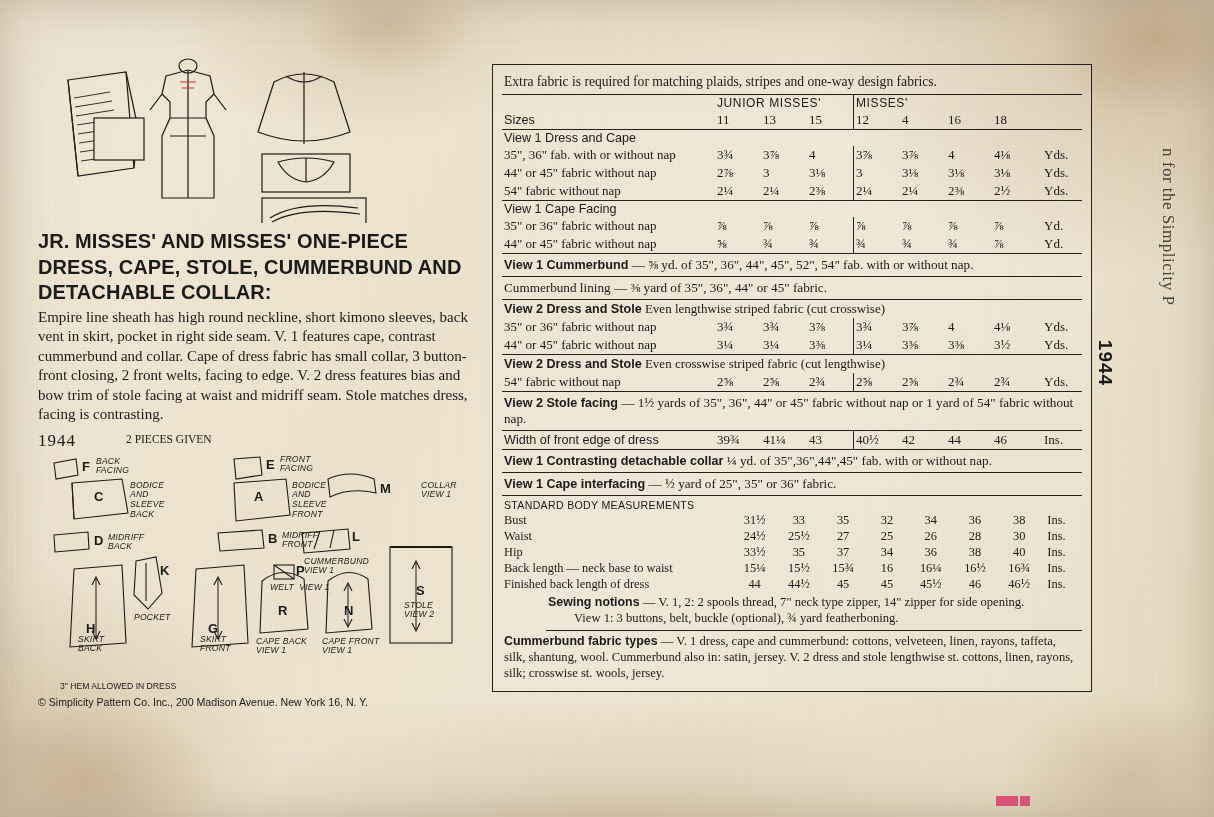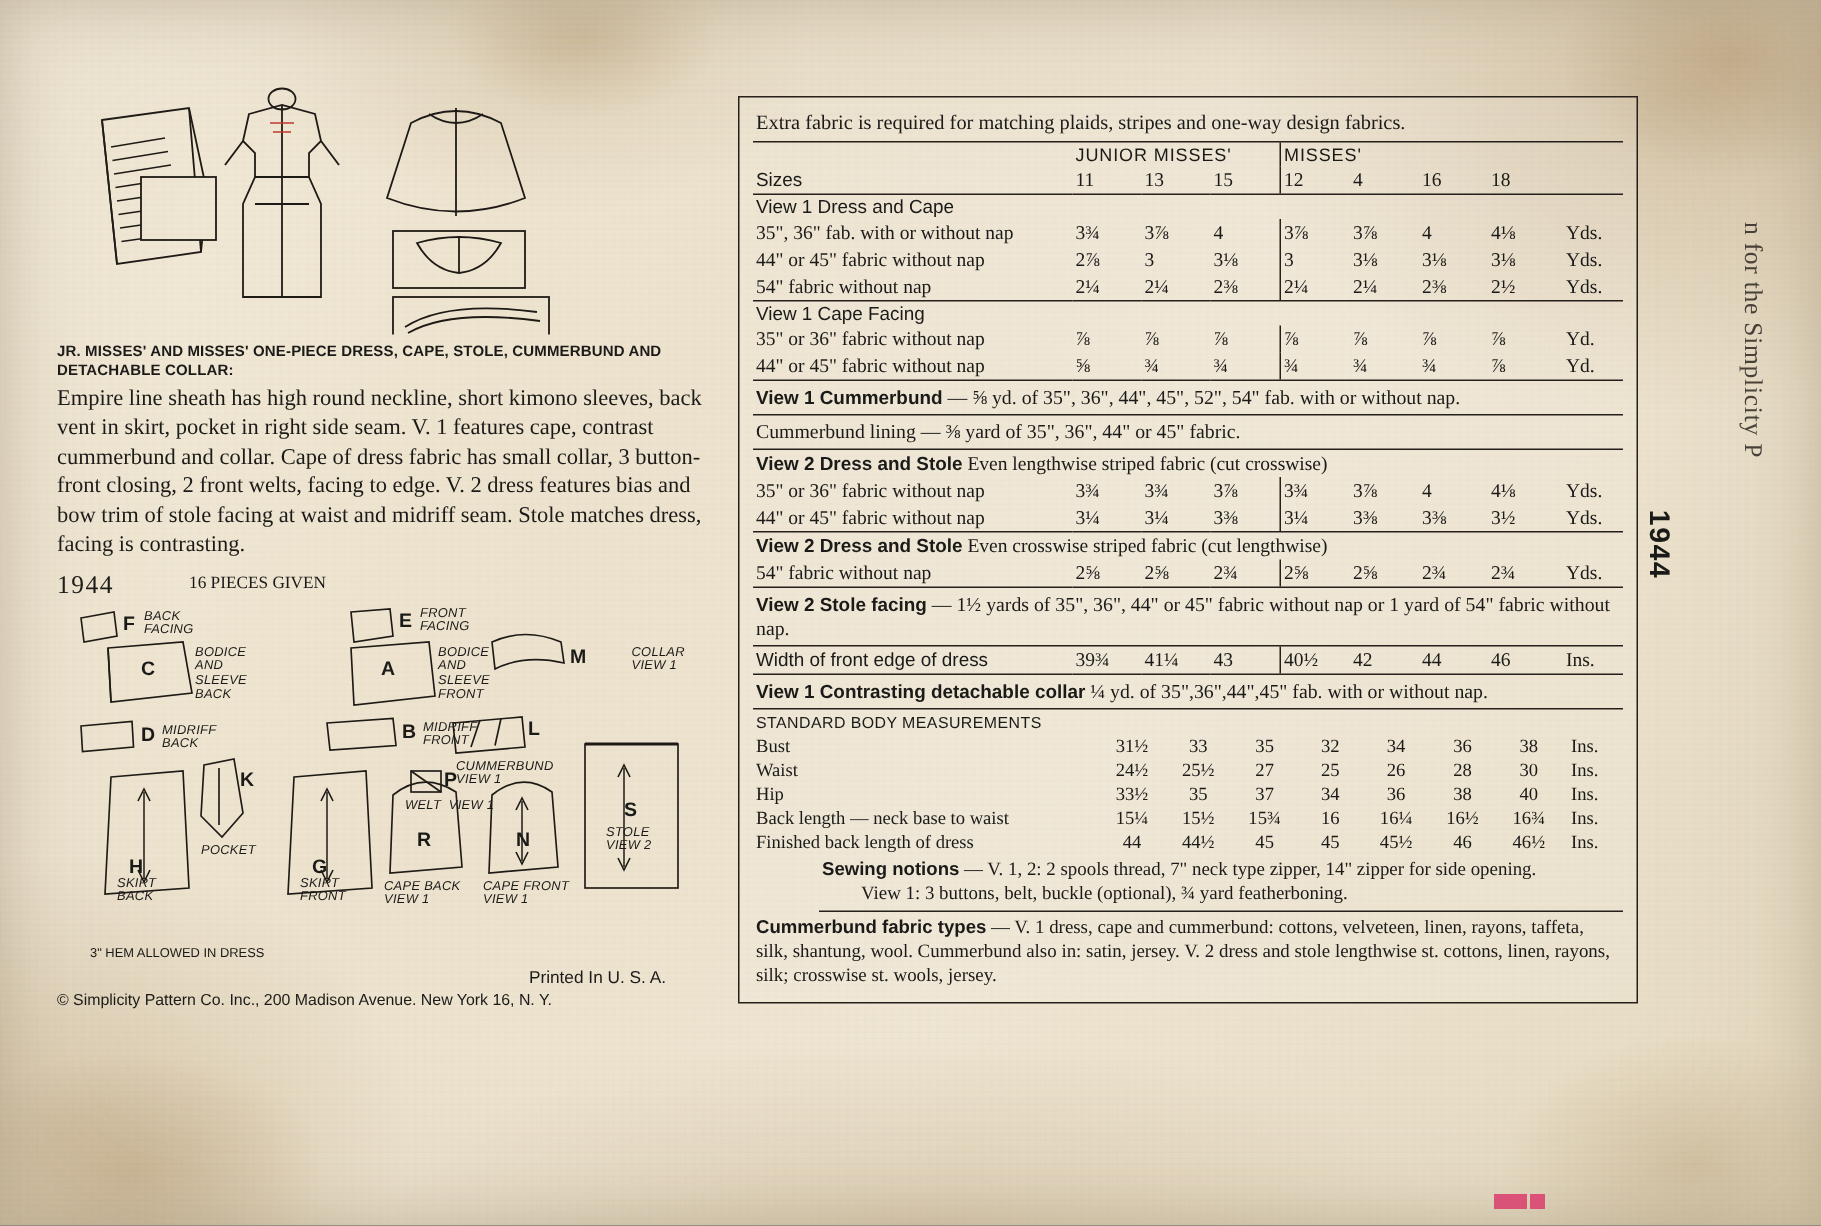--- a/index.html
+++ b/index.html
@@ -55,21 +55,21 @@
     width: 430px;
   }
   .illus-row {
     position: relative;
     height: 165px;
     margin-bottom: 6px;
   }
   .headline {
     font-family: "Liberation Sans", sans-serif;
     font-weight: bold;
-    font-size: 10px;
+    font-size: 20px;
     letter-spacing: 0.1px;
     line-height: 1.28;
     margin: 6px 0 2px 0;
   }
   .desc {
     font-size: 15px;
     line-height: 1.30;
     margin: 0;
     text-align: left;
   }
@@ -297,21 +297,21 @@
           <path d="M234 164 Q262 148 322 156"></path>
         </g>
       </svg>
     </div>
 
     <div class="headline">JR. MISSES' AND MISSES' ONE-PIECE DRESS, CAPE, STOLE, CUMMERBUND AND DETACHABLE COLLAR:</div>
     <div class="desc">Empire line sheath has high round neckline, short kimono sleeves, back vent in skirt, pocket in right side seam. V. 1 features cape, contrast cummerbund and collar. Cape of dress fabric has small collar, 3 button-front closing, 2 front welts, facing to edge. V. 2 dress features bias and bow trim of stole facing at waist and midriff seam. Stole matches dress, facing is contrasting.</div>
 
     <div>
       <span class="patnum-left">1944</span>
-      <span class="pieces-given">16 PIECES GIVEN</span>
+      <span class="pieces-given">2 PIECES GIVEN</span>
     </div>
 
     <div class="pieces-area">
       <svg width="430" height="238" viewBox="0 0 430 238" style="position:absolute;left:0;top:0;">
         <g class="ln" stroke-width="1.1">
 
           <path d="M16 10 L38 6 L40 22 L18 26 Z"></path>
 
           <path d="M196 6 L222 4 L224 22 L198 26 Z"></path>
 
@@ -402,21 +402,20 @@
 
       <span class="piece-letter" style="left:306px;top:150px;">N</span>
       <span class="piece-label" style="left:284px;top:184px;">CAPE FRONT<br>VIEW 1</span>
 
       <span class="piece-letter" style="left:378px;top:130px;">S</span>
       <span class="piece-label" style="left:366px;top:148px;">STOLE<br>VIEW 2</span>
 
       <span class="hemnote">3" HEM ALLOWED IN DRESS</span>
     </div>
 
-    <div class="printed-usa">Printed In U. S. A.</div>
     <div class="copyright">© Simplicity Pattern Co. Inc., 200 Madison Avenue. New York 16, N. Y.</div>
   </div>
 
   <div class="chart-wrap">
     <div class="chart-inner">
 
       <div class="extra-note rule">Extra fabric is required for matching plaids, stripes and one-way design fabrics.</div>
 
       <table class="yard">
         <tbody>
@@ -581,20 +580,24 @@
           <td class="num">46</td>
           <td class="unit">Ins.</td>
         </tr>
       </tbody>
         </table>
 
       <div class="full-line rule">
         <span class="bold-s">View 1  Contrasting detachable collar</span>
         <span>¼ yd. of 35",36",44",45" fab. with or without nap.</span>
       </div>
+      <div class="full-line rule">
+        <span class="bold-s">View 1   Cape interfacing</span>
+        <span>— ½ yard of 25", 35" or 36" fabric.</span>
+      </div>
 
       <div class="smallcaps">STANDARD BODY MEASUREMENTS</div>
 
       <table class="body-meas">
         <tbody>
             <tr>
           <td class="lbl">Bust</td>
           <td class="n">31½</td>
           <td class="n">33</td>
           <td class="n">35</td>

